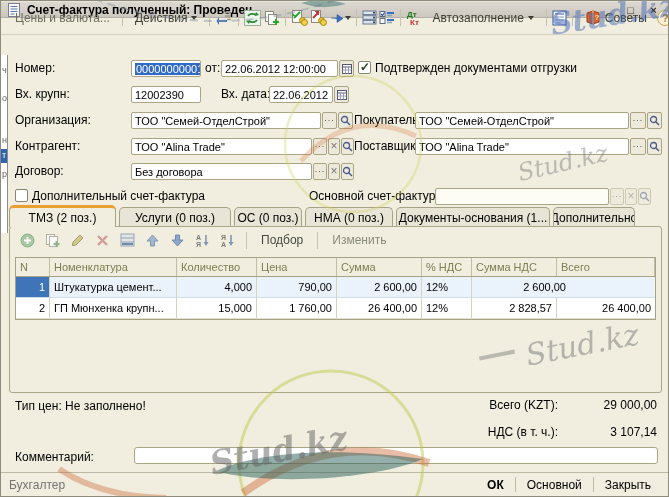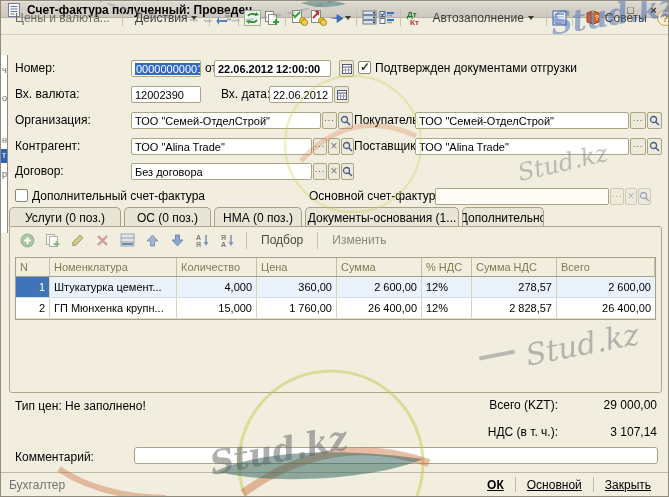--- a/index.html
+++ b/index.html
@@ -64,21 +64,21 @@
   .tcell.num { justify-content:flex-end; }
   .tcell:last-child { border-right:none; }
   .trow.r1 { background:#EAF2FB; border-bottom:1px solid #cfdcEC; }
   .trow.r2 { background:#fff; border-bottom:1px solid #E4E0C8; }
   .ncell-sel { background:#3F74B8; color:#fff; }
   
   .rlbl { position:absolute; text-align:right; white-space:nowrap; }
   .bottombar { position:absolute; left:0; right:0; top:471px; bottom:0; border-top:1px solid #BDB9A5;
                display:flex; align-items:center; padding:0 8px; }
   .status { color:#737373; }
-  .bbtns { margin-left:auto; display:flex; align-items:center; gap:2px;text-decoration:underline; }
+  .bbtns { margin-left:auto; display:flex; align-items:center; gap:2px; }
   .bbtn { padding:2px 9px; cursor:pointer; white-space:nowrap; }
   .bbtn.ok { font-weight:bold; }
   .vline { width:1px; height:15px; background:#BDB9A5; }
   
   .sliver { position:absolute; left:0; top:54px; width:7px; height:178px; background:#fff;
             border-right:1px solid #8f8f7f; overflow:hidden; font-size:9px; color:#666; }
   .sliver span { position:absolute; left:1px; }
   .sliver .bluebit { position:absolute; left:0; top:94px; width:7px; height:14px; background:#2f63b5; color:#fff; }
   
   .wm-layer { position:absolute; inset:0; pointer-events:none; z-index:50; }
@@ -234,34 +234,34 @@
         <text x="6" y="13" font-size="11" font-weight="bold" fill="#d08020">?</text>
       </svg>
     </div>
   </div>
 
   <div class="lbl" style="left:14px;top:59px">Номер:</div>
   <div class="inp selwrap" style="left:130px;top:59px;width:70px">
     <span class="selval">00000000001</span>
   </div>
   <div class="lbl" style="left:204px;top:59px">от:</div>
-  <input class="inp" style="left: 213px; top: 59px; width: 117px; font-weight: bold;" value="22.06.2012 12:00:00">
+  <input class="inp" style="left: 220px; top: 59px; width: 117px;" value="22.06.2012 12:00:00">
   <div class="sbtn" style="left:338px;top:59px;width:15px">
     <svg width="10" height="10" viewBox="0 0 10 10">
       <rect x="0.5" y="0.5" width="9" height="9" fill="#fff" stroke="#55557a"></rect>
       <line x1="0.5" y1="3" x2="9.5" y2="3" stroke="#55557a"></line>
       <line x1="3.5" y1="3" x2="3.5" y2="9.5" stroke="#9a9ab8"></line>
       <line x1="6.5" y1="3" x2="6.5" y2="9.5" stroke="#9a9ab8"></line>
       <line x1="0.5" y1="6" x2="9.5" y2="6" stroke="#9a9ab8"></line>
     </svg>
   </div>
   <div class="cb checked" style="left:357px;top:60px"></div>
   <div class="lbl" style="left:374px;top:59px">Подтвержден документами отгрузки</div>
 
-  <div class="lbl" style="left:14px;top:85px">Вх. валюта:</div>
+  <div class="lbl" style="left:14px;top:85px">Вх. крупн:</div>
   <input class="inp" style="left: 130px; top: 85px; width: 70px;" value="12002390">
   <div class="lbl" style="left:220px;top:85px">Вх. дата:</div>
   <input class="inp" style="left: 268px; top: 85px; width: 64px;" value="22.06.2012">
   <div class="sbtn" style="left:333px;top:85px;width:15px">
     <svg width="10" height="10" viewBox="0 0 10 10">
       <rect x="0.5" y="0.5" width="9" height="9" fill="#fff" stroke="#55557a"></rect>
       <line x1="0.5" y1="3" x2="9.5" y2="3" stroke="#55557a"></line>
       <line x1="3.5" y1="3" x2="3.5" y2="9.5" stroke="#9a9ab8"></line>
       <line x1="6.5" y1="3" x2="6.5" y2="9.5" stroke="#9a9ab8"></line>
       <line x1="0.5" y1="6" x2="9.5" y2="6" stroke="#9a9ab8"></line>
@@ -325,24 +325,27 @@
   <div class="sbtn btn-more disabled" style="left:609px;top:187px;width:14px"></div>
   <div class="sbtn btn-x disabled" style="left:624px;top:187px;width:12px"></div>
   <div class="sbtn disabled" style="left:637px;top:187px;width:13px">
     <svg width="11" height="11" viewBox="0 0 11 11">
       <circle cx="4.5" cy="4.5" r="3" fill="none" stroke="#4a5a8a" stroke-width="1.3"></circle>
       <line x1="7" y1="7" x2="10" y2="10" stroke="#4a5a8a" stroke-width="1.5"></line>
     </svg>
   </div>
 
   <div class="tabs">
+    <div class="tab active" style="width:107px">
+        <span>ТМЗ (2 поз.)</span>
+      </div>
     <div class="tab" style="width:112px">
         <span>Услуги (0 поз.)</span>
       </div>
-    <div class="tab" style="width:87px">
+    <div class="tab" style="width:68px">
         <span>ОС (0 поз.)</span>
       </div>
     <div class="tab" style="width:88px">
         <span>НМА (0 поз.)</span>
       </div>
     <div class="tab" style="width:154px">
         <span>Документы-основания (1...</span>
       </div>
     <div class="tab" style="width:82px">
         <span>Дополнительно</span>
@@ -425,24 +428,23 @@
         <div class="tcell" style="width:80px">Цена</div>
         <div class="tcell" style="width:85px">Сумма</div>
         <div class="tcell" style="width:50px">% НДС</div>
         <div class="tcell" style="width:85px">Сумма НДС</div>
         <div class="tcell" style="width:98px">Всего</div>
       </div>
       <div class="trow r1">
         <div class="tcell num ncell-sel" style="width:34px">1</div>
         <div class="tcell" style="width:127px">Штукатурка цемент...</div>
         <div class="tcell num" style="width:80px">4,000</div>
-        <div class="tcell num" style="width:80px">360,00</div>
+        <div class="tcell num" style="width:80px">790,00</div>
         <div class="tcell num" style="width:85px">2 600,00</div>
         <div class="tcell" style="width:50px">12%</div>
-        <div class="tcell num" style="width:85px">278,57</div>
         <div class="tcell num" style="width:98px">2 600,00</div>
       </div>
       <div class="trow r2">
         <div class="tcell num" style="width:34px">2</div>
         <div class="tcell" style="width:127px">ГП Мюнхенка крупн...</div>
         <div class="tcell num" style="width:80px">15,000</div>
         <div class="tcell num" style="width:80px">1 760,00</div>
         <div class="tcell num" style="width:85px">26 400,00</div>
         <div class="tcell" style="width:50px">12%</div>
         <div class="tcell num" style="width:85px">2 828,57</div>

